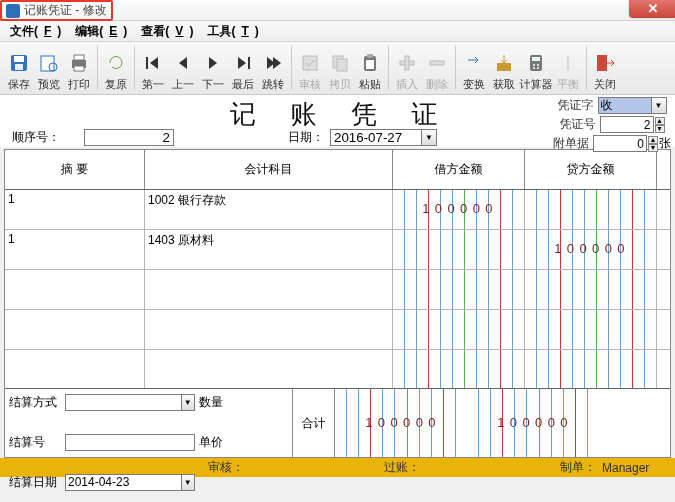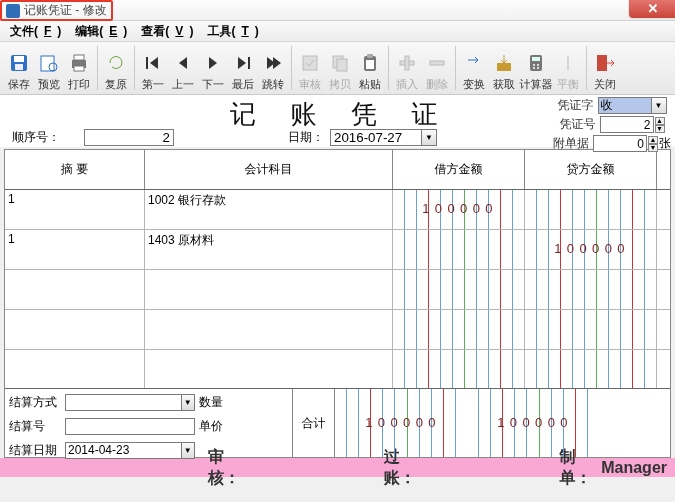--- a/index.html
+++ b/index.html
@@ -66,30 +66,30 @@
   .amt-grid span:nth-child(5){border-color:#6aa0d8;}
   .amt-grid span:nth-child(6){border-color:#57b057;}
   .amt-grid span:nth-child(7){border-color:#6aa0d8;}
   .amt-grid span:nth-child(8){border-color:#6aa0d8;}
   .amt-grid span:nth-child(9){border-color:#cc3333; border-right-width:1.5px;}
   .amt-grid span:nth-child(10){border-color:#6aa0d8;}
   .amt-grid span:nth-child(11){border-right:none;}
   .amt-val { position:absolute; right:26px; top:11px; font-size:13px; letter-spacing:5.4px; color:#7f1d1d; text-align:right;}
   
   .sh-foot { border-top:1.5px solid #666; display:flex; height:69px;}
-  .foot-left { width:288px; border-right:1px solid #888; padding:3px 4px; display:grid; grid-template-columns:52px 130px 42px 100px; grid-auto-rows:20px; gap:4px 4px; align-items:center;}
+  .foot-left { width:288px; border-right:1px solid #888; padding:3px 4px; display:grid; grid-template-columns:52px 130px 42px 100px; grid-auto-rows:20px; gap:20px 4px; align-items:center;}
   .foot-left label { font-size:12px; text-align:left;}
   .foot-left input,.foot-left select { height:17px; border:1px solid #7a7a7a; width:100%; font-size:12px; padding:0 2px;}
   .foot-mid { width:42px; display:flex; align-items:center; justify-content:center; border-right:1px solid #888;}
   .foot-d,.foot-c { width:132px; position:relative;}
   .foot-c { border-right:none;}
   .foot-d .amt-val,.foot-c .amt-val { top:26px;}
 
   
-  .status { height:19px; display:flex; align-items:center; padding:0 8px; font-size:16px; color:#333; background:#f9a8d4;font-weight:bold;}
+  .status { height:19px; display:flex; align-items:center; padding:0 8px; font-size:12px; color:#333; background:#eab308;}
   .status span { margin-right:140px;}
   .status span:last-child{margin-right:0;}
   .status .val { margin-left:4px; margin-right:0;}
 
 </style>
 </head>
 <body>
 
 <div class="titlebar">
   <div class="hl">

